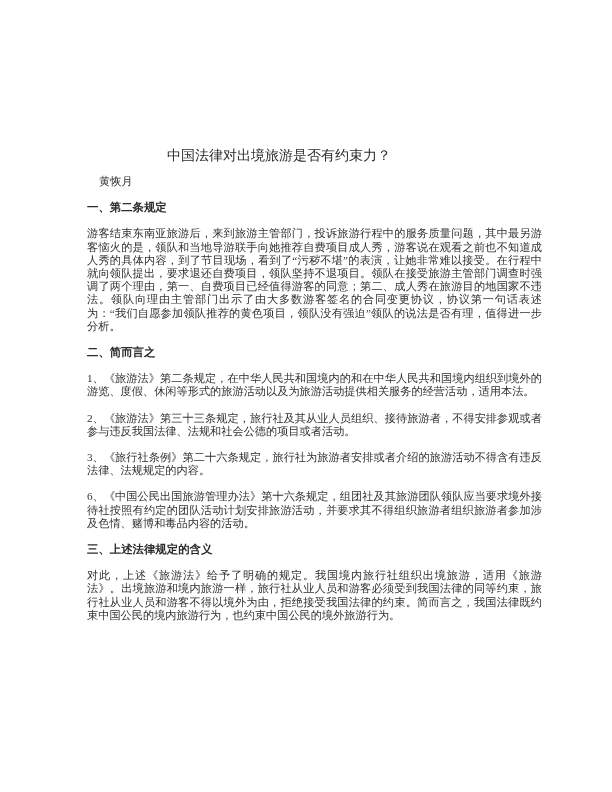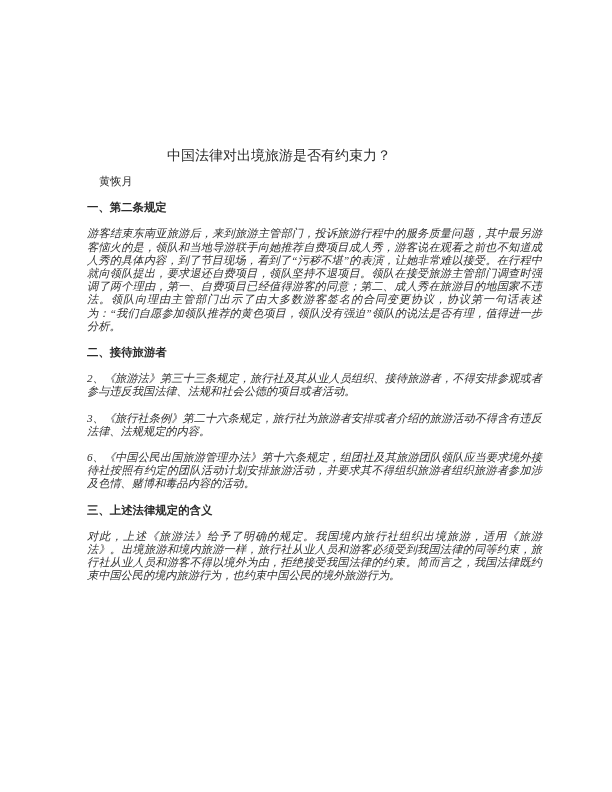--- a/index.html
+++ b/index.html
@@ -37,40 +37,40 @@
     margin: 13px 0 0 0;
     font-size: 11.4px;
     line-height: 13.2px;
     font-weight: bold;
     color: #2b2b2b;
   }
   p.para {
     margin: 13px 0 0 0;
     text-align: justify;
     word-break: break-all;
-    font-style: italic;
   }
   section { margin: 0; padding: 0; }
 </style>
 </head>
 <body>
 
 <div class="page">
 
   <div class="title">中国法律对出境旅游是否有约束力？</div>
 
   <div class="author">黄恢月</div>
 
   <section>
     <h2 class="heading">一、第二条规定</h2>
     <p class="para">游客结束东南亚旅游后，来到旅游主管部门，投诉旅游行程中的服务质量问题，其中最另游客恼火的是，领队和当地导游联手向她推荐自费项目成人秀，游客说在观看之前也不知道成人秀的具体内容，到了节目现场，看到了“污秽不堪”的表演，让她非常难以接受。在行程中就向领队提出，要求退还自费项目，领队坚持不退项目。领队在接受旅游主管部门调查时强调了两个理由，第一、自费项目已经值得游客的同意；第二、成人秀在旅游目的地国家不违法。领队向理由主管部门出示了由大多数游客签名的合同变更协议，协议第一句话表述为：“我们自愿参加领队推荐的黄色项目，领队没有强迫”领队的说法是否有理，值得进一步分析。</p>
   </section>
 
   <section>
-    <h2 class="heading">二、接待旅游者</h2>
+    <h2 class="heading">二、简而言之</h2>
+    <p class="para">1、《旅游法》第二条规定，在中华人民共和国境内的和在中华人民共和国境内组织到境外的游览、度假、休闲等形式的旅游活动以及为旅游活动提供相关服务的经营活动，适用本法。</p>
     <p class="para">2、《旅游法》第三十三条规定，旅行社及其从业人员组织、接待旅游者，不得安排参观或者参与违反我国法律、法规和社会公德的项目或者活动。</p>
     <p class="para">3、《旅行社条例》第二十六条规定，旅行社为旅游者安排或者介绍的旅游活动不得含有违反法律、法规规定的内容。</p>
     <p class="para">6、《中国公民出国旅游管理办法》第十六条规定，组团社及其旅游团队领队应当要求境外接待社按照有约定的团队活动计划安排旅游活动，并要求其不得组织旅游者组织旅游者参加涉及色情、赌博和毒品内容的活动。</p>
   </section>
 
   <section>
     <h2 class="heading">三、上述法律规定的含义</h2>
     <p class="para">对此，上述《旅游法》给予了明确的规定。我国境内旅行社组织出境旅游，适用《旅游法》。出境旅游和境内旅游一样，旅行社从业人员和游客必须受到我国法律的同等约束，旅行社从业人员和游客不得以境外为由，拒绝接受我国法律的约束。简而言之，我国法律既约束中国公民的境内旅游行为，也约束中国公民的境外旅游行为。</p>
   </section>
 

